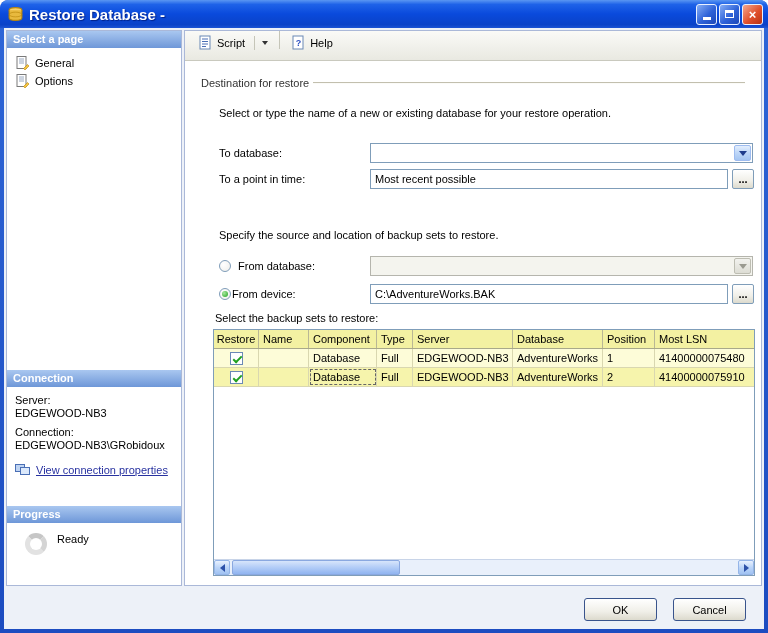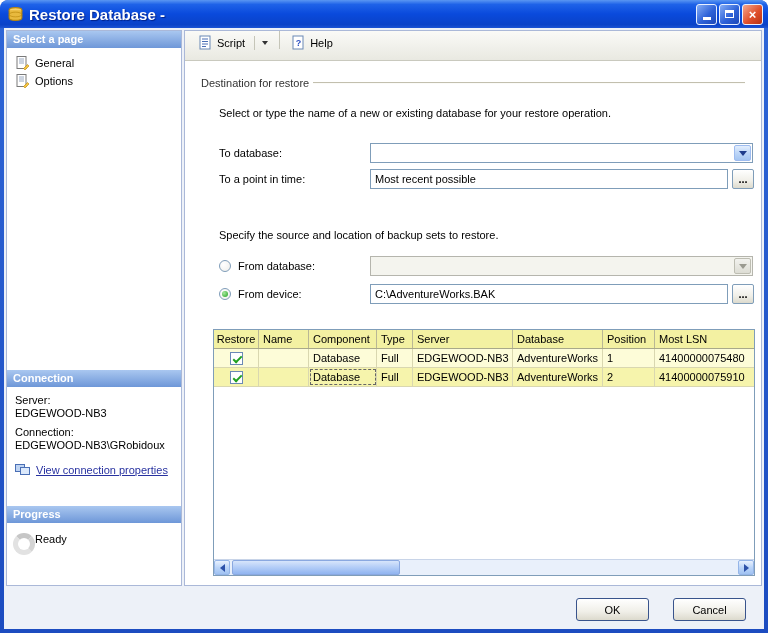--- a/index.html
+++ b/index.html
@@ -26,21 +26,21 @@
   .sidebar{position:absolute;left:2px;top:2px;width:176px;height:556px;display:flex;flex-direction:column;border:1px solid #AAB8D8;background:#fff;}
   .sec-header{flex:0 0 17px;background:linear-gradient(180deg,#A9C7F0,#6E97D8);color:#fff;font-weight:bold;padding:2px 0 0 6px;white-space:nowrap;}
   .pages-panel{flex:1 1 auto;background:#fff;padding-top:6px;}
   .page-item{display:flex;align-items:center;gap:5px;padding:2px 4px 2px 9px;cursor:default;}
   .conn-panel{flex:0 0 119px;background:#fff;padding:7px 6px 0 8px;overflow:hidden;}
   .conn-label{margin-top:7px;}
   .conn-label:first-child{margin-top:0;}
   .conn-value{margin-top:1px;white-space:nowrap;}
   .conn-link-row{display:flex;align-items:center;gap:5px;margin-top:12px;}
   .conn-link{color:#2832A0;text-decoration:underline;white-space:nowrap;cursor:pointer;}
-  .prog-panel{flex:0 0 62px;background:#fff;display:flex;align-items:flex-start;gap:0;padding:10px 8px 0 6px;}
+  .prog-panel{flex:0 0 62px;background:#fff;display:flex;align-items:flex-start;gap:10px;padding:10px 8px 0 18px;}
   .spinner{width:22px;height:22px;border-radius:50%;border:5px solid #E2E2E2;border-top-color:#C6C6C6;border-right-color:#D4D4D4;}
 
   
   .main{position:absolute;left:180px;top:2px;right:2px;height:556px;display:flex;flex-direction:column;border:1px solid #AAB8D8;background:#fff;}
   .toolbar{flex:0 0 30px;background:linear-gradient(180deg,#FAFAF7,#E9E9E1);border-bottom:1px solid #C9C9BE;display:flex;align-items:flex-start;padding:0 6px;}
   .tb-btn{display:flex;align-items:center;gap:4px;padding:3px 6px;border:1px solid transparent;border-radius:2px;cursor:default;}
   .tb-sep{width:1px;height:18px;background:#C5C5B8;margin:0 4px;}
   .tb-caret{width:0;height:0;border-left:3px solid transparent;border-right:3px solid transparent;border-top:4px solid #333;margin-left:3px;}
   .tb-inner-sep{width:1px;height:14px;background:#C5C5B8;margin-left:5px;}
 
@@ -93,21 +93,21 @@
   .t-scroll{flex:0 0 16px;display:flex;border-top:1px solid #C8D4E8;background:#E9F0FB;}
   .sb-btn{width:16px;height:15px;flex:0 0 16px;background:linear-gradient(180deg,#E8F1FE,#BCD5F8 50%,#A0C2F2);
     border:1px solid #95B5E8;border-radius:2px;display:flex;align-items:center;justify-content:center;cursor:default;}
   .arrow-left{width:0;height:0;border-top:4px solid transparent;border-bottom:4px solid transparent;border-right:5px solid #2C50A8;}
   .arrow-right{width:0;height:0;border-top:4px solid transparent;border-bottom:4px solid transparent;border-left:5px solid #2C50A8;}
   .sb-track{flex:1;position:relative;}
   .sb-thumb{position:absolute;left:2px;top:0;width:168px;height:15px;background:linear-gradient(180deg,#D7E5FB,#B2CCF7 50%,#90B4F0);
     border:1px solid #8AA8E0;border-radius:2px;cursor:default;}
 
   
-  .footer{position:absolute;right:18px;bottom:8px;height:23px;display:flex;gap:24px;margin-top:36px;}
+  .footer{position:absolute;right:18px;bottom:8px;height:23px;display:flex;gap:16px;margin-top:36px;}
   .btn{width:73px;height:23px;border:1px solid #39548C;border-radius:3px;
     background:linear-gradient(180deg,#FFFFFF,#F0EFE8 60%,#DCDACD);display:flex;align-items:center;justify-content:center;cursor:default;}
 </style>
 </head>
 <body>
 
 <div class="window">
 
   <div class="titlebar">
     <svg class="title-icon" viewBox="0 0 16 16">
@@ -222,24 +222,25 @@
         <div class="desc" style="top:168px">Specify the source and location of backup sets to restore.</div>
 
         <div class="radio" style="top:199px;left:34px"></div>
         <div class="fld-label" style="top:199px;left:53px">From database:</div>
         <div class="combo disabled" style="top:195px">
           <div class="fill"></div>
           <div class="dd-btn"></div>
         </div>
 
         <div class="radio selected" style="top:227px;left:34px"></div>
-        <div class="fld-label" style="top:227px;left:53px">From device:</div>
+        <div class="fld-label" style="top:227px;left:47px">From device:</div>
         <div class="textfield" style="top:223px;left:185px;width:358px">C:\AdventureWorks.BAK</div>
         <div class="browse" style="top:223px;left:547px">...</div>
 
+        <div class="fld-label" style="top:251px;left:30px">Select the backup sets to restore:</div>
 
         <div class="table-wrap">
           <div class="t-header">
             <div class="th c0">Restore</div>
             <div class="th c1">Name</div>
             <div class="th c2">Component</div>
             <div class="th c3">Type</div>
             <div class="th c4">Server</div>
             <div class="th c5">Database</div>
             <div class="th c6">Position</div>

